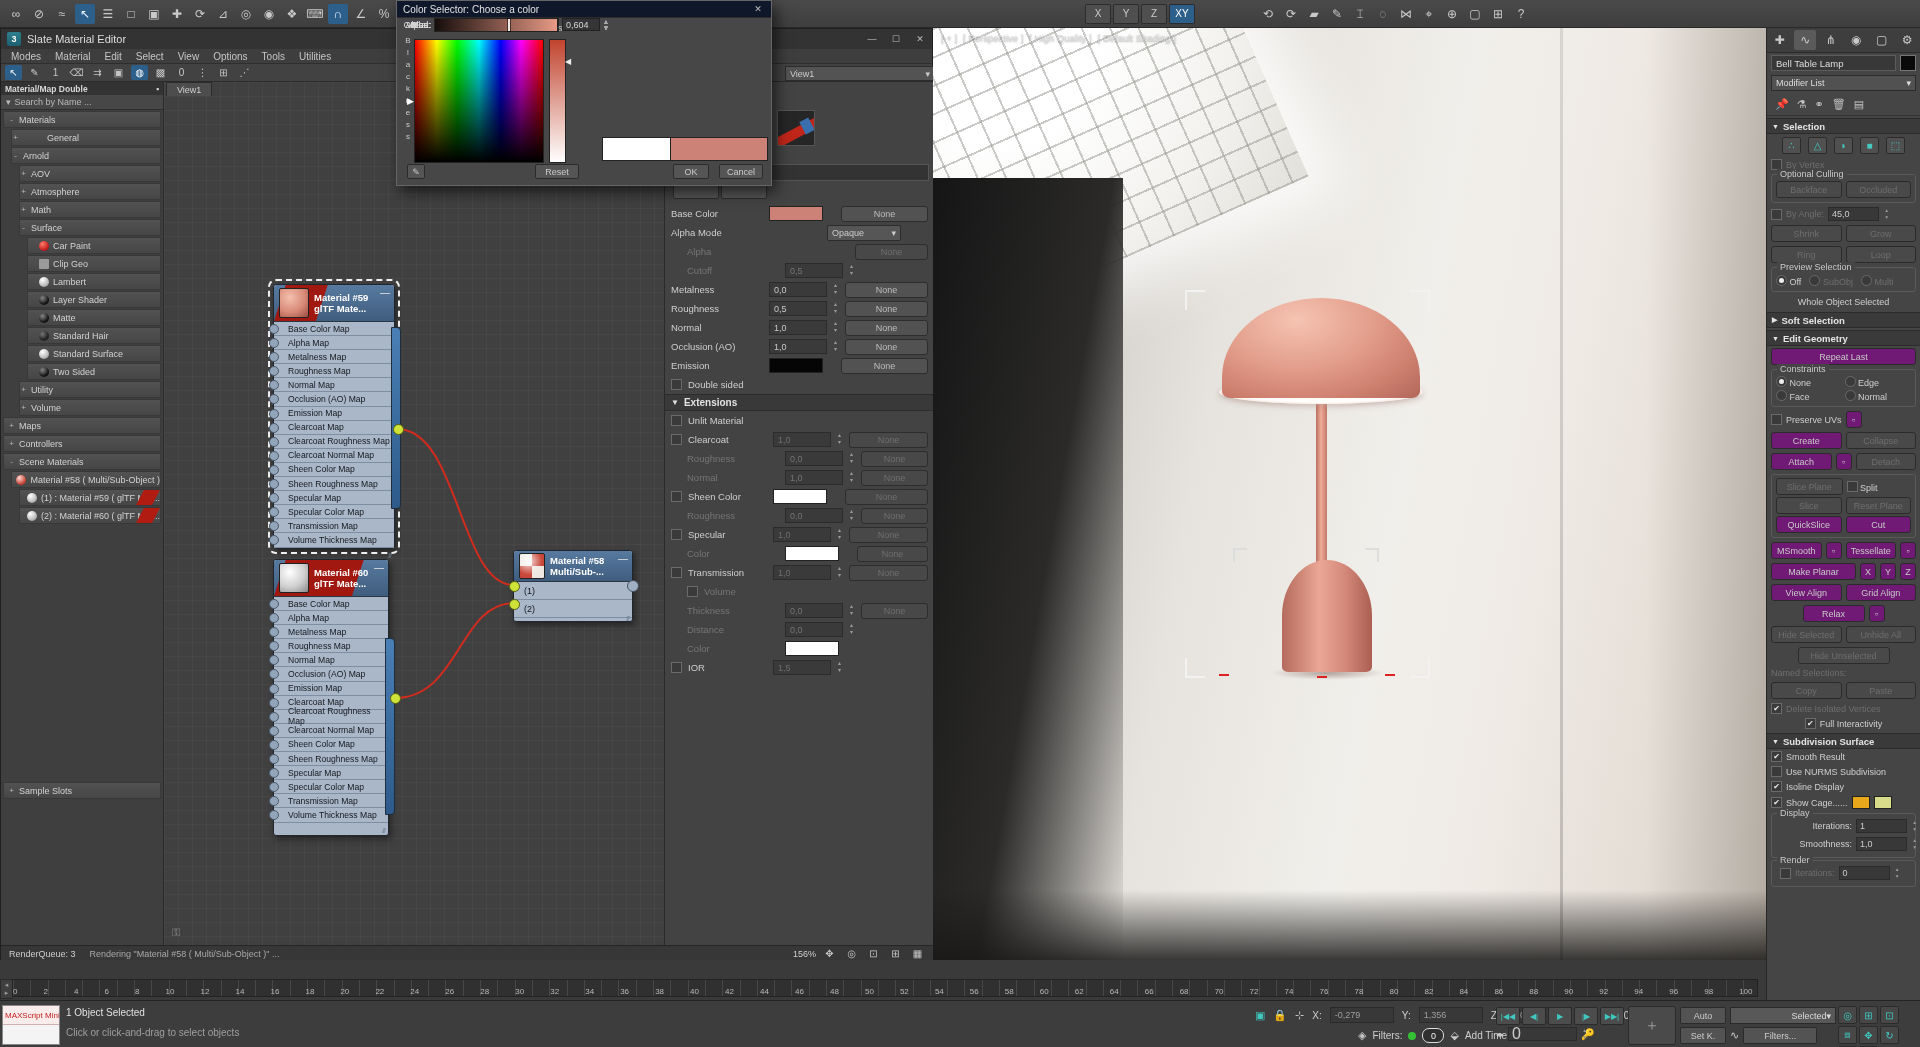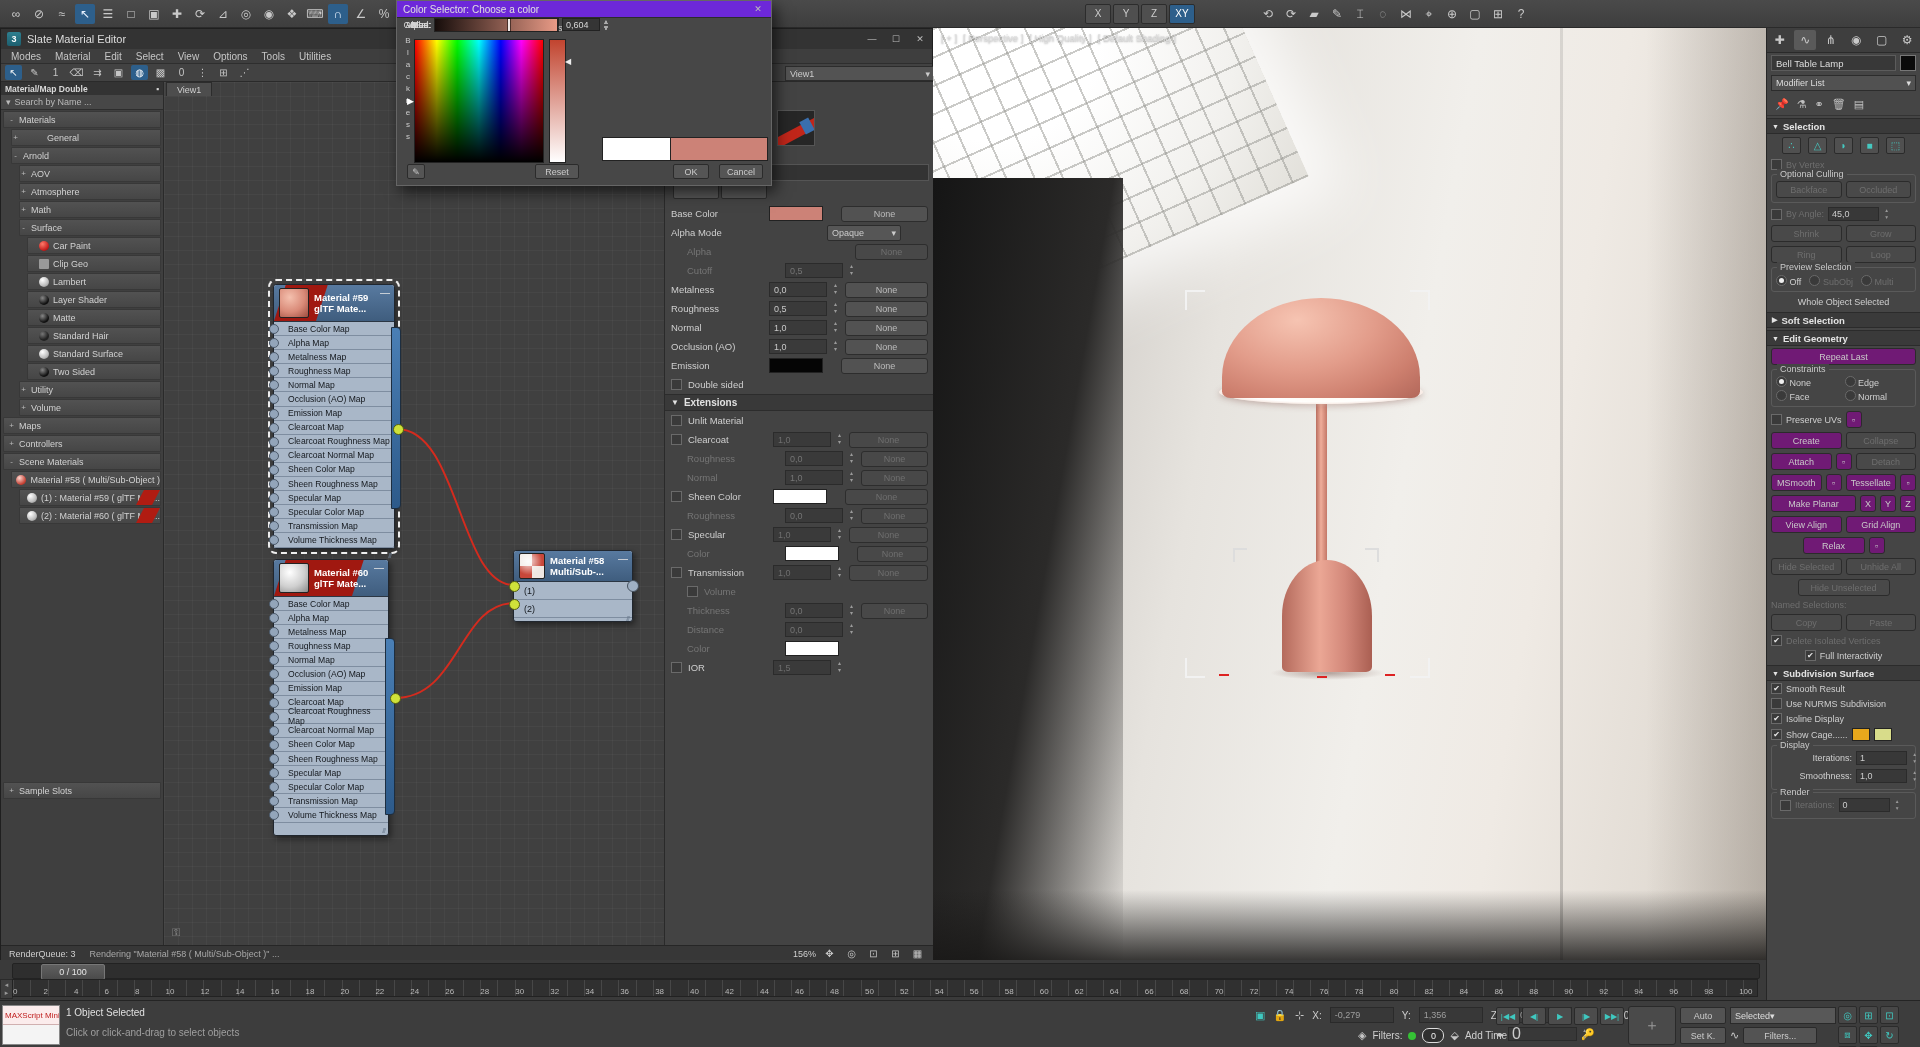--- a/index.html
+++ b/index.html
@@ -83,21 +83,21 @@
   .prow.dis .pnone{background:#484848;color:#6f6f6f;}
   .pswatch{width:52px;height:13px;border:1px solid #222;flex:0 0 auto;}
   .pdd{width:64px;height:14px;background:#565656;border:1px solid #2c2c2c;border-radius:2px;color:#ccc;font-size:9px;display:flex;align-items:center;justify-content:space-between;padding:0 4px;flex:0 0 auto;}
   .pchk{width:9px;height:9px;background:#3a3a3a;border:1px solid #6a6a6a;flex:0 0 auto;font-size:8px;color:#ddd;line-height:9px;text-align:center;}
   .rollout{height:15px;background:#393939;border-top:1px solid #2c2c2c;border-bottom:1px solid #2c2c2c;display:flex;align-items:center;gap:5px;padding:0 6px;color:#e2e2e2;font-size:10px;font-weight:bold;}
   
   #slate-status{left:0;top:916px;width:933px;height:16px;background:#373737;border-top:1px solid #262626;display:flex;align-items:center;gap:14px;padding:0 8px;box-sizing:border-box;}
   #slate-status .zoomgrp{margin-left:auto;display:flex;gap:5px;align-items:center;}
   
   #cdlg{left:396px;top:0;width:376px;height:186px;background:#474747;border:1px solid #666;box-shadow:4px 6px 14px rgba(0,0,0,.6);z-index:60;box-sizing:border-box;}
-  #cdlg-title{height:16px;background:#6d28d9;display:flex;align-items:center;justify-content:space-between;padding:0 6px;border-bottom:1px solid #2c2c2c;}
+  #cdlg-title{height:16px;background:#0f172a;display:flex;align-items:center;justify-content:space-between;padding:0 6px;border-bottom:1px solid #2c2c2c;}
   #cdlg-title .t{color:#e0e0e0;font-size:10px;}
   #blackness{left:6px;top:34px;color:#ccc;font-size:8px;line-height:12px;white-space:pre-line;text-align:center;width:10px;}
   #huesq{left:17px;top:38px;width:128px;height:122px;border:1px solid #222;
     background:linear-gradient(rgba(0,0,0,0) 0%,#000 100%),linear-gradient(90deg,#f00,#ff0 17%,#0f0 33%,#0ff 50%,#00f 67%,#f0f 83%,#f00);background-blend-mode:multiply;}
   #huesq-mark{left:10px;top:95px;color:#fff;font-size:9px;}
   #hue-lbl{left:60px;top:22px;}
   #white-lbl{left:128px;top:22px;}
   #whitebar{left:152px;top:38px;width:15px;height:122px;border:1px solid #222;background:linear-gradient(#c1442f,#fff);}
   #white-mark{left:168px;top:56px;color:#eee;font-size:8px;}
   .ch-row{position:absolute;height:13px;display:flex;align-items:center;}
@@ -182,21 +182,21 @@
   #statusbar{left:0;top:1000px;width:1920px;height:47px;background:#3d3d3d;border-top:1px solid #242424;}
   #maxscript{position:absolute;left:2px;top:4px;width:56px;height:38px;background:#f4f4f4;border:1px solid #888;}
   #maxscript .r1{height:18px;border-bottom:1px solid #d0b0b0;background:#fbecec;color:#c02020;font-size:8px;display:flex;align-items:center;padding-left:2px;overflow:hidden;white-space:nowrap;}
   #status-l1{position:absolute;left:66px;top:6px;color:#e0e0e0;font-size:10px;}
   #status-l2{position:absolute;left:66px;top:26px;color:#9f9f9f;font-size:10px;}
   .sic{color:#c5c5c5;font-size:11px;}
   .coordbox{width:58px;height:14px;background:#383838;border:1px solid #2a2a2a;color:#9f9f9f;font-size:9px;display:flex;align-items:center;padding-left:4px;}
   .transport{display:flex;gap:2px;}
   .tpb{width:22px;height:16px;background:#4c4c4c;border:1px solid #2a2a2a;border-radius:2px;color:#3fc8c0;font-size:8px;display:flex;align-items:center;justify-content:center;}
   .kbtn{width:44px;height:15px;background:#535353;border:1px solid #2a2a2a;border-radius:2px;color:#ccc;font-size:9px;display:flex;align-items:center;justify-content:center;}
-  #selset-dd{width:96px;height:15px;background:#585858;border:1px solid #2a2a2a;color:#ddd;font-size:9px;display:flex;align-items:center;justify-content:flex-start;padding:0 4px;}
+  #selset-dd{width:96px;height:15px;background:#585858;border:1px solid #2a2a2a;color:#ddd;font-size:9px;display:flex;align-items:center;justify-content:flex-end;padding:0 4px;}
   .navic{width:17px;height:16px;display:flex;align-items:center;justify-content:center;color:#3fc8c0;font-size:10px;background:#474747;border:1px solid #2b2b2b;border-radius:2px;}
   .pill{min-width:14px;height:13px;border:1px solid #ddd;border-radius:7px;color:#eee;font-size:9px;display:flex;align-items:center;justify-content:center;padding:0 3px;background:#2f2f2f;}
   .gdot{width:8px;height:8px;border-radius:50%;background:#35c135;display:inline-block;}
 </style>
 </head>
 <body>
 
 <div id="topbar" class="abs">
   <div style="display:flex;gap:3px;">
 
@@ -911,20 +911,34 @@
     </div>
   <div class="cprow">
     <span class="cbtn">Create</span>
     <span class="cbtn dis">Collapse</span>
   </div>
   <div class="cprow">
     <span class="cbtn">Attach</span>
     <span class="cbtn sq">▫</span>
     <span class="cbtn dis">Detach</span>
   </div>
+  <div class="grp">
+    <div style="display:flex;gap:4px;align-items:center;">
+      <span class="cbtn dis">Slice Plane</span>
+      <span style="flex:1;"><span class="chk"></span> <span>Split</span></span>
+    </div>
+    <div style="display:flex;gap:4px;margin-top:2px;">
+      <span class="cbtn dis">Slice</span>
+      <span class="cbtn dis">Reset Plane</span>
+    </div>
+    <div style="display:flex;gap:4px;margin-top:2px;">
+      <span class="cbtn">QuickSlice</span>
+      <span class="cbtn">Cut</span>
+    </div>
+  </div>
   <div class="cprow">
     <span class="cbtn">MSmooth</span>
     <span class="cbtn sq">▫</span>
     <span class="cbtn">Tessellate</span>
     <span class="cbtn sq">▫</span>
   </div>
   <div class="cprow">
     <span class="cbtn">Make Planar</span>
     <span class="cbtn sq">X</span>
     <span class="cbtn sq">Y</span>
@@ -998,23 +1012,20 @@
     <span class="gt">Render</span>
     <div class="cprow dis">
         <span class="chk"></span>
         <span>Iterations:</span>
         <span class="spin2">0</span>
       </div>
   </div>
 </div>
 
 <div id="timeline" class="abs">
-  <div id="tslider-track">
-    <div id="tslider-handle">0 / 100</div>
-  </div>
   <div id="tl-left">
       <span>◂</span>
       <span>▸</span>
     </div>
   <div id="ruler">
       <span class="tick">0</span>
       <span class="tick">2</span>
       <span class="tick">4</span>
       <span class="tick">6</span>
       <span class="tick">8</span>

